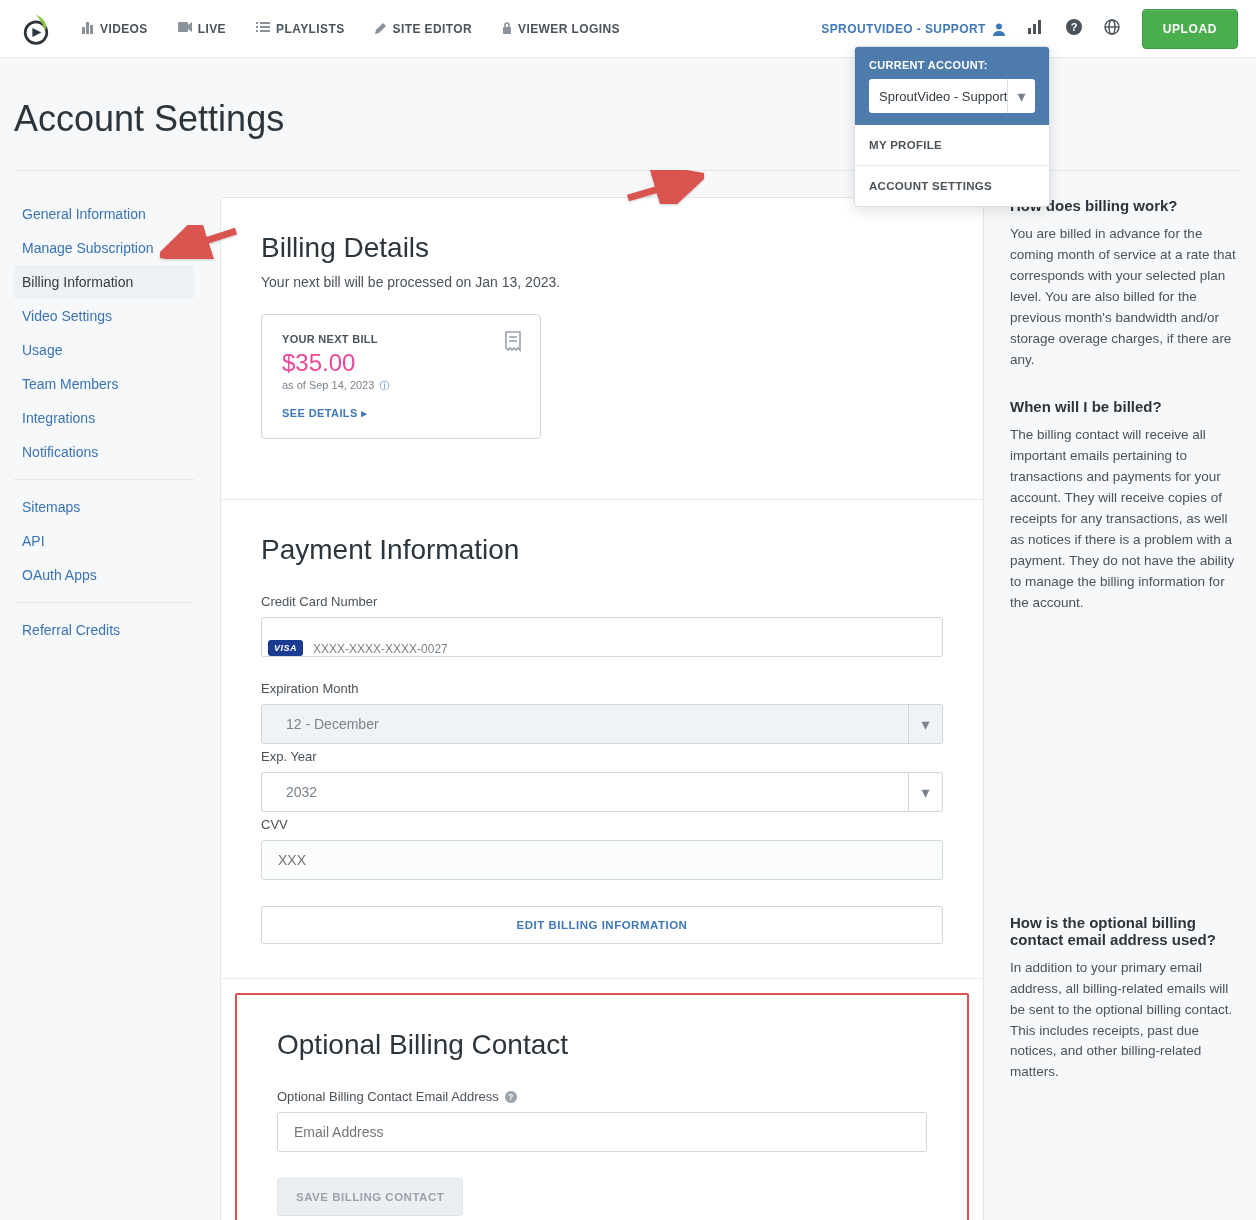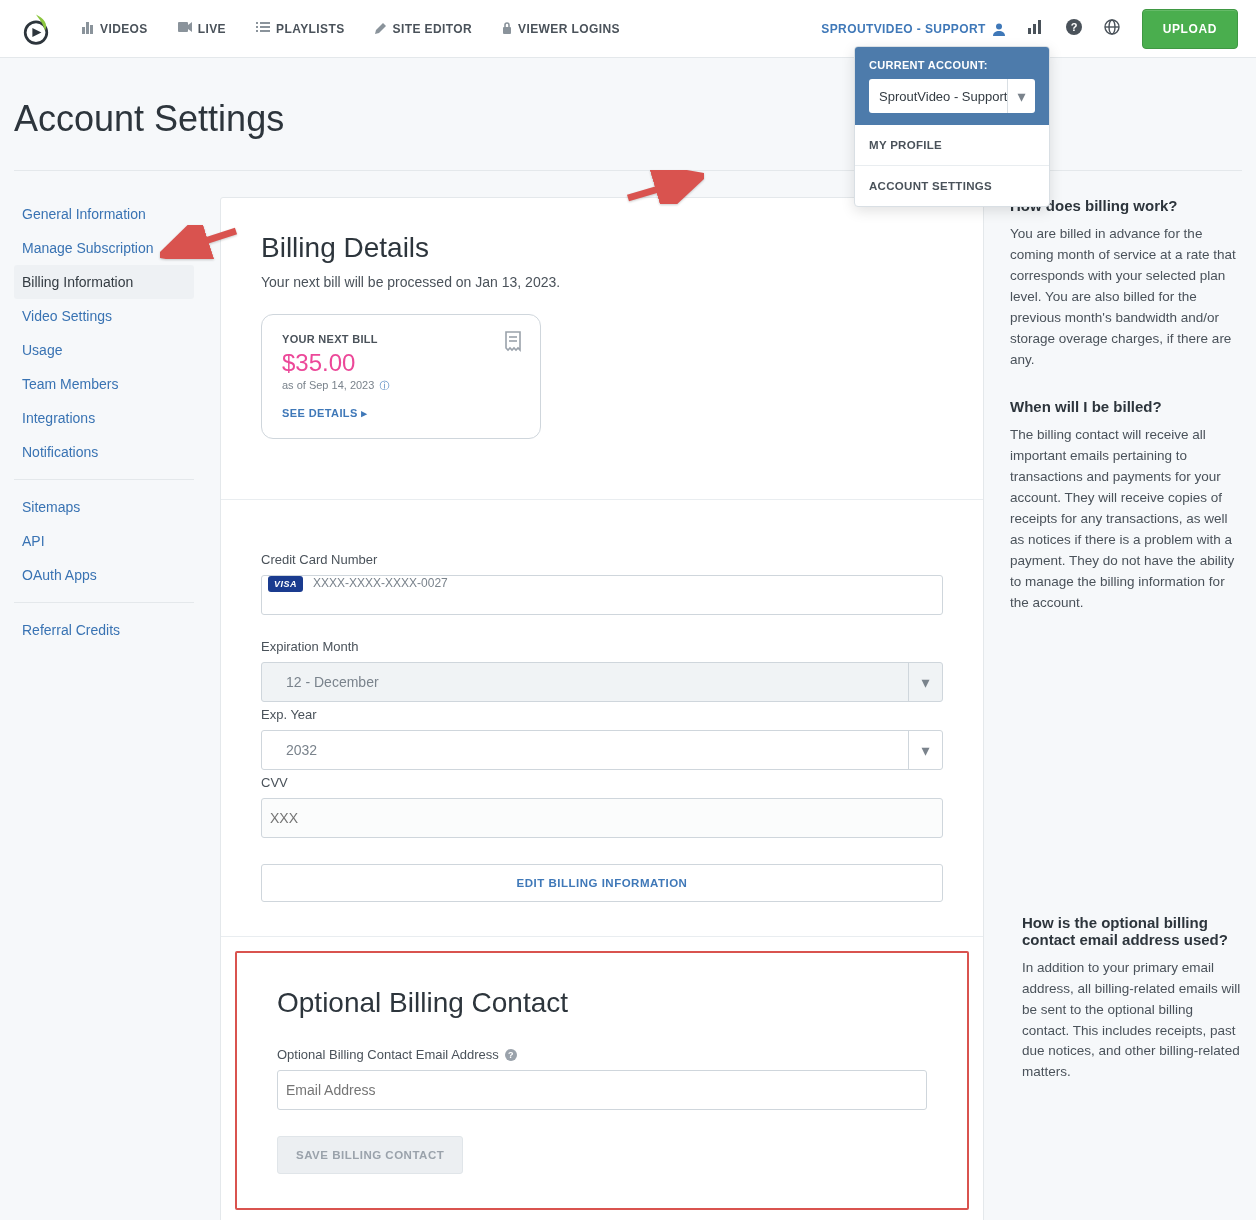--- a/index.html
+++ b/index.html
@@ -34,36 +34,36 @@
 .side-item { color: #3973b3; font-size: 14px; padding: 9px 8px; cursor: pointer; border-radius: 3px; }
 .side-item.active { background: #eef1f4; color: #333b42; }
 .side-divider { border: none; border-top: 1px solid #e4e8eb; margin: 10px 0; }
 
 .main { flex: 1; background: #fff; border: 1px solid #e4e8eb; border-radius: 3px; }
 .section { padding: 34px 40px; border-bottom: 1px solid #e9edf0; }
 .section:last-child { border-bottom: none; }
 .section h2 { font-size: 28px; font-weight: 400; color: #2d353c; margin-bottom: 10px; }
 .section .sub { color: #4a525a; font-size: 14px; margin-bottom: 24px; }
 
-.bill-card { border: 1px solid #cfd6dc; border-radius: 12px; padding: 18px 20px; width: 280px; position: relative; margin-bottom: 26px; }
+.bill-card { border: 1px solid #cfd6dc; border-radius: 4px; padding: 18px 20px; width: 280px; position: relative; margin-bottom: 26px; }
 .bill-card .label { font-size: 11px; font-weight: 700; letter-spacing: 0.3px; color: #4a525a; margin-bottom: 4px; }
 .bill-card .amount { font-size: 24px; font-weight: 400; color: #ec4899; }
 .bill-card .asof { font-size: 11px; color: #7a838c; margin-top: 2px; }
 .bill-card .info-i { color: #3f78b8; font-size: 10px; margin-left: 2px; }
 .bill-card .details { font-size: 11px; font-weight: 700; letter-spacing: 0.4px; color: #3f78b8; margin-top: 14px; cursor: pointer; }
 .bill-card .receipt-icon { position: absolute; top: 16px; right: 18px; }
 
 .outline-btn { border: 1px solid #cfd6dc; background: #fff; color: #3f78b8; font-size: 11.5px; font-weight: 700; letter-spacing: 0.5px; padding: 12px 18px; border-radius: 3px; cursor: pointer; }
 .outline-btn.wide { width: 100%; text-align: center; }
 .outline-btn.disabled { background: #eceff2; color: #9aa2ab; border-color: #e0e5e9; cursor: default; }
 
 .field-label { font-size: 13px; color: #4a525a; margin-bottom: 8px; display: flex; align-items: center; gap: 6px; }
-.text-input { width: 100%; height: 40px; border: 1px solid #cfd6dc; border-radius: 3px; padding: 0 8px; font-size: 14px; color: #4a525a; background: #fff; }
+.text-input { width: 100%; height: 40px; border: 1px solid #cfd6dc; border-radius: 3px; padding: 0 16px; font-size: 14px; color: #4a525a; background: #fff; }
 .text-input.readonly { background: #fbfcfc; color: #7a838c; }
-.cc-row { display: flex; align-items: flex-start; border: 1px solid #cfd6dc; border-radius: 3px; height: 40px; padding: 0 6px; margin-bottom: 24px; }
+.cc-row { display: flex; align-items: flex-end; border: 1px solid #cfd6dc; border-radius: 3px; height: 40px; padding: 0 6px; margin-bottom: 24px; }
 .visa-badge { background: #1a3b8f; color: #fff; font-size: 9px; font-weight: 700; font-style: italic; letter-spacing: 0.5px; padding: 3px 6px; border-radius: 3px; margin-right: 10px; }
 .cc-row .num { color: #7a838c; font-size: 12px; }
 
 .three-col { display: flex; gap: 5px; margin-bottom: 26px; flex-direction: column; }
 .col { display: flex; flex-direction: column; }
 .col.m { flex: 1.6; } .col.y { flex: 0.7; } .col.c { flex: 0.45; }
 .select-look { display: flex; height: 40px; border: 1px solid #cfd6dc; border-radius: 3px; background: #f0f3f5; overflow: hidden; }
 .select-look.white { background: #fff; }
 .select-look .val { flex: 1; padding: 0 24px; display: flex; align-items: center; color: #7a838c; font-size: 14px; }
 .select-look .carbtn { width: 34px; border-left: 1px solid #cfd6dc; display: flex; align-items: center; justify-content: center; color: #7a838c; cursor: pointer; }
@@ -224,20 +224,21 @@
                 <line x1="5" y1="10" x2="13" y2="10"></line>
               </svg></div>
           <div class="label">YOUR NEXT BILL</div>
           <div class="amount">$35.00</div>
           <div class="asof"><span>as of Sep 14, 2023</span> <span class="info-i">ⓘ</span></div>
           <div class="details"><span>SEE DETAILS</span> ▸</div>
         </div>
       </div>
 
       <div class="section">
+        <h2>Payment Information</h2>
         <div style="height:18px"></div>
         <div class="field-label">Credit Card Number</div>
         <div class="cc-row">
           <span class="visa-badge">VISA</span>
           <span class="num">XXXX-XXXX-XXXX-0027</span>
         </div>
         <div class="three-col">
           <div class="col m">
             <div class="field-label">Expiration Month</div>
             <div class="select-look">
@@ -276,20 +277,20 @@
 
     <aside class="help">
       <div class="help-block">
         <h3>How does billing work?</h3>
         <p>You are billed in advance for the coming month of service at a rate that corresponds with your selected plan level. You are also billed for the previous month's bandwidth and/or storage overage charges, if there are any.</p>
       </div>
       <div class="help-block">
         <h3>When will I be billed?</h3>
         <p>The billing contact will receive all important emails pertaining to transactions and payments for your account. They will receive copies of receipts for any transactions, as well as notices if there is a problem with a payment. They do not have the ability to manage the billing information for the account.</p>
       </div>
-      <div class="help-block" style="margin-top:300px;margin-left:12px;">
+      <div class="help-block" style="margin-top:300px;">
         <h3>How is the optional billing contact email address used?</h3>
         <p>In addition to your primary email address, all billing-related emails will be sent to the optional billing contact. This includes receipts, past due notices, and other billing-related matters.</p>
       </div>
     </aside>
 
   </div>
 </div>
 
 </body></html>

